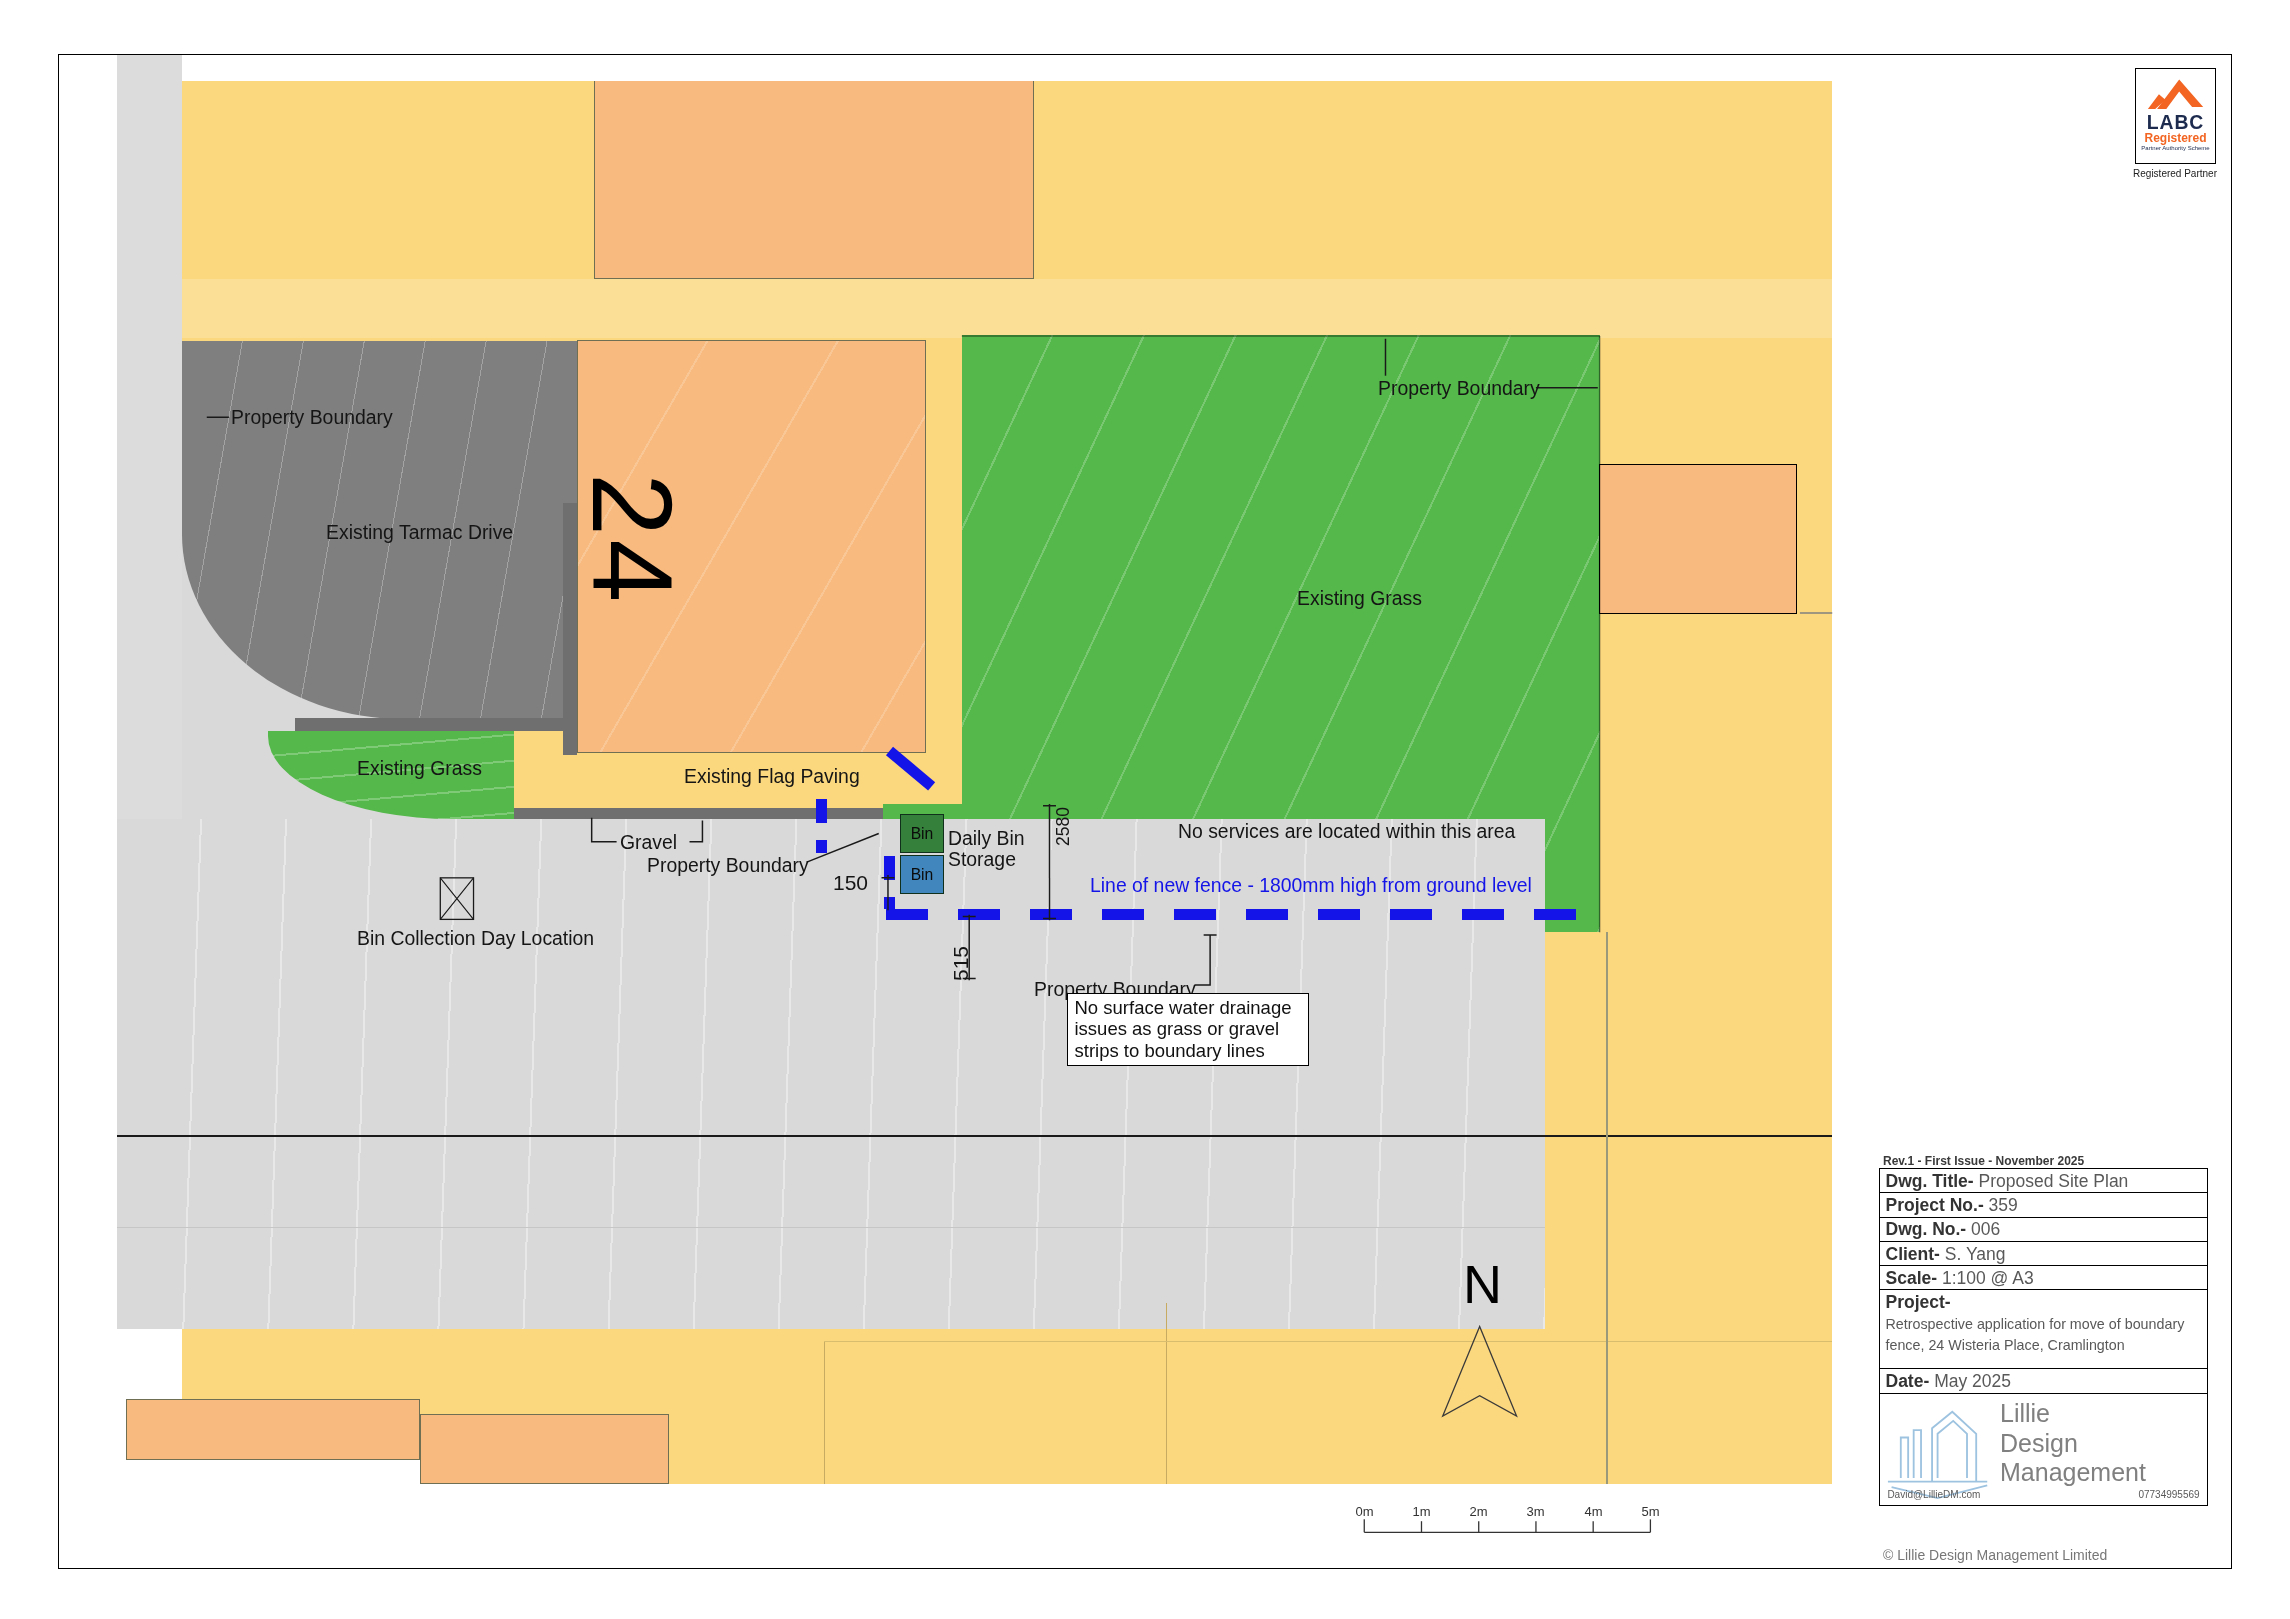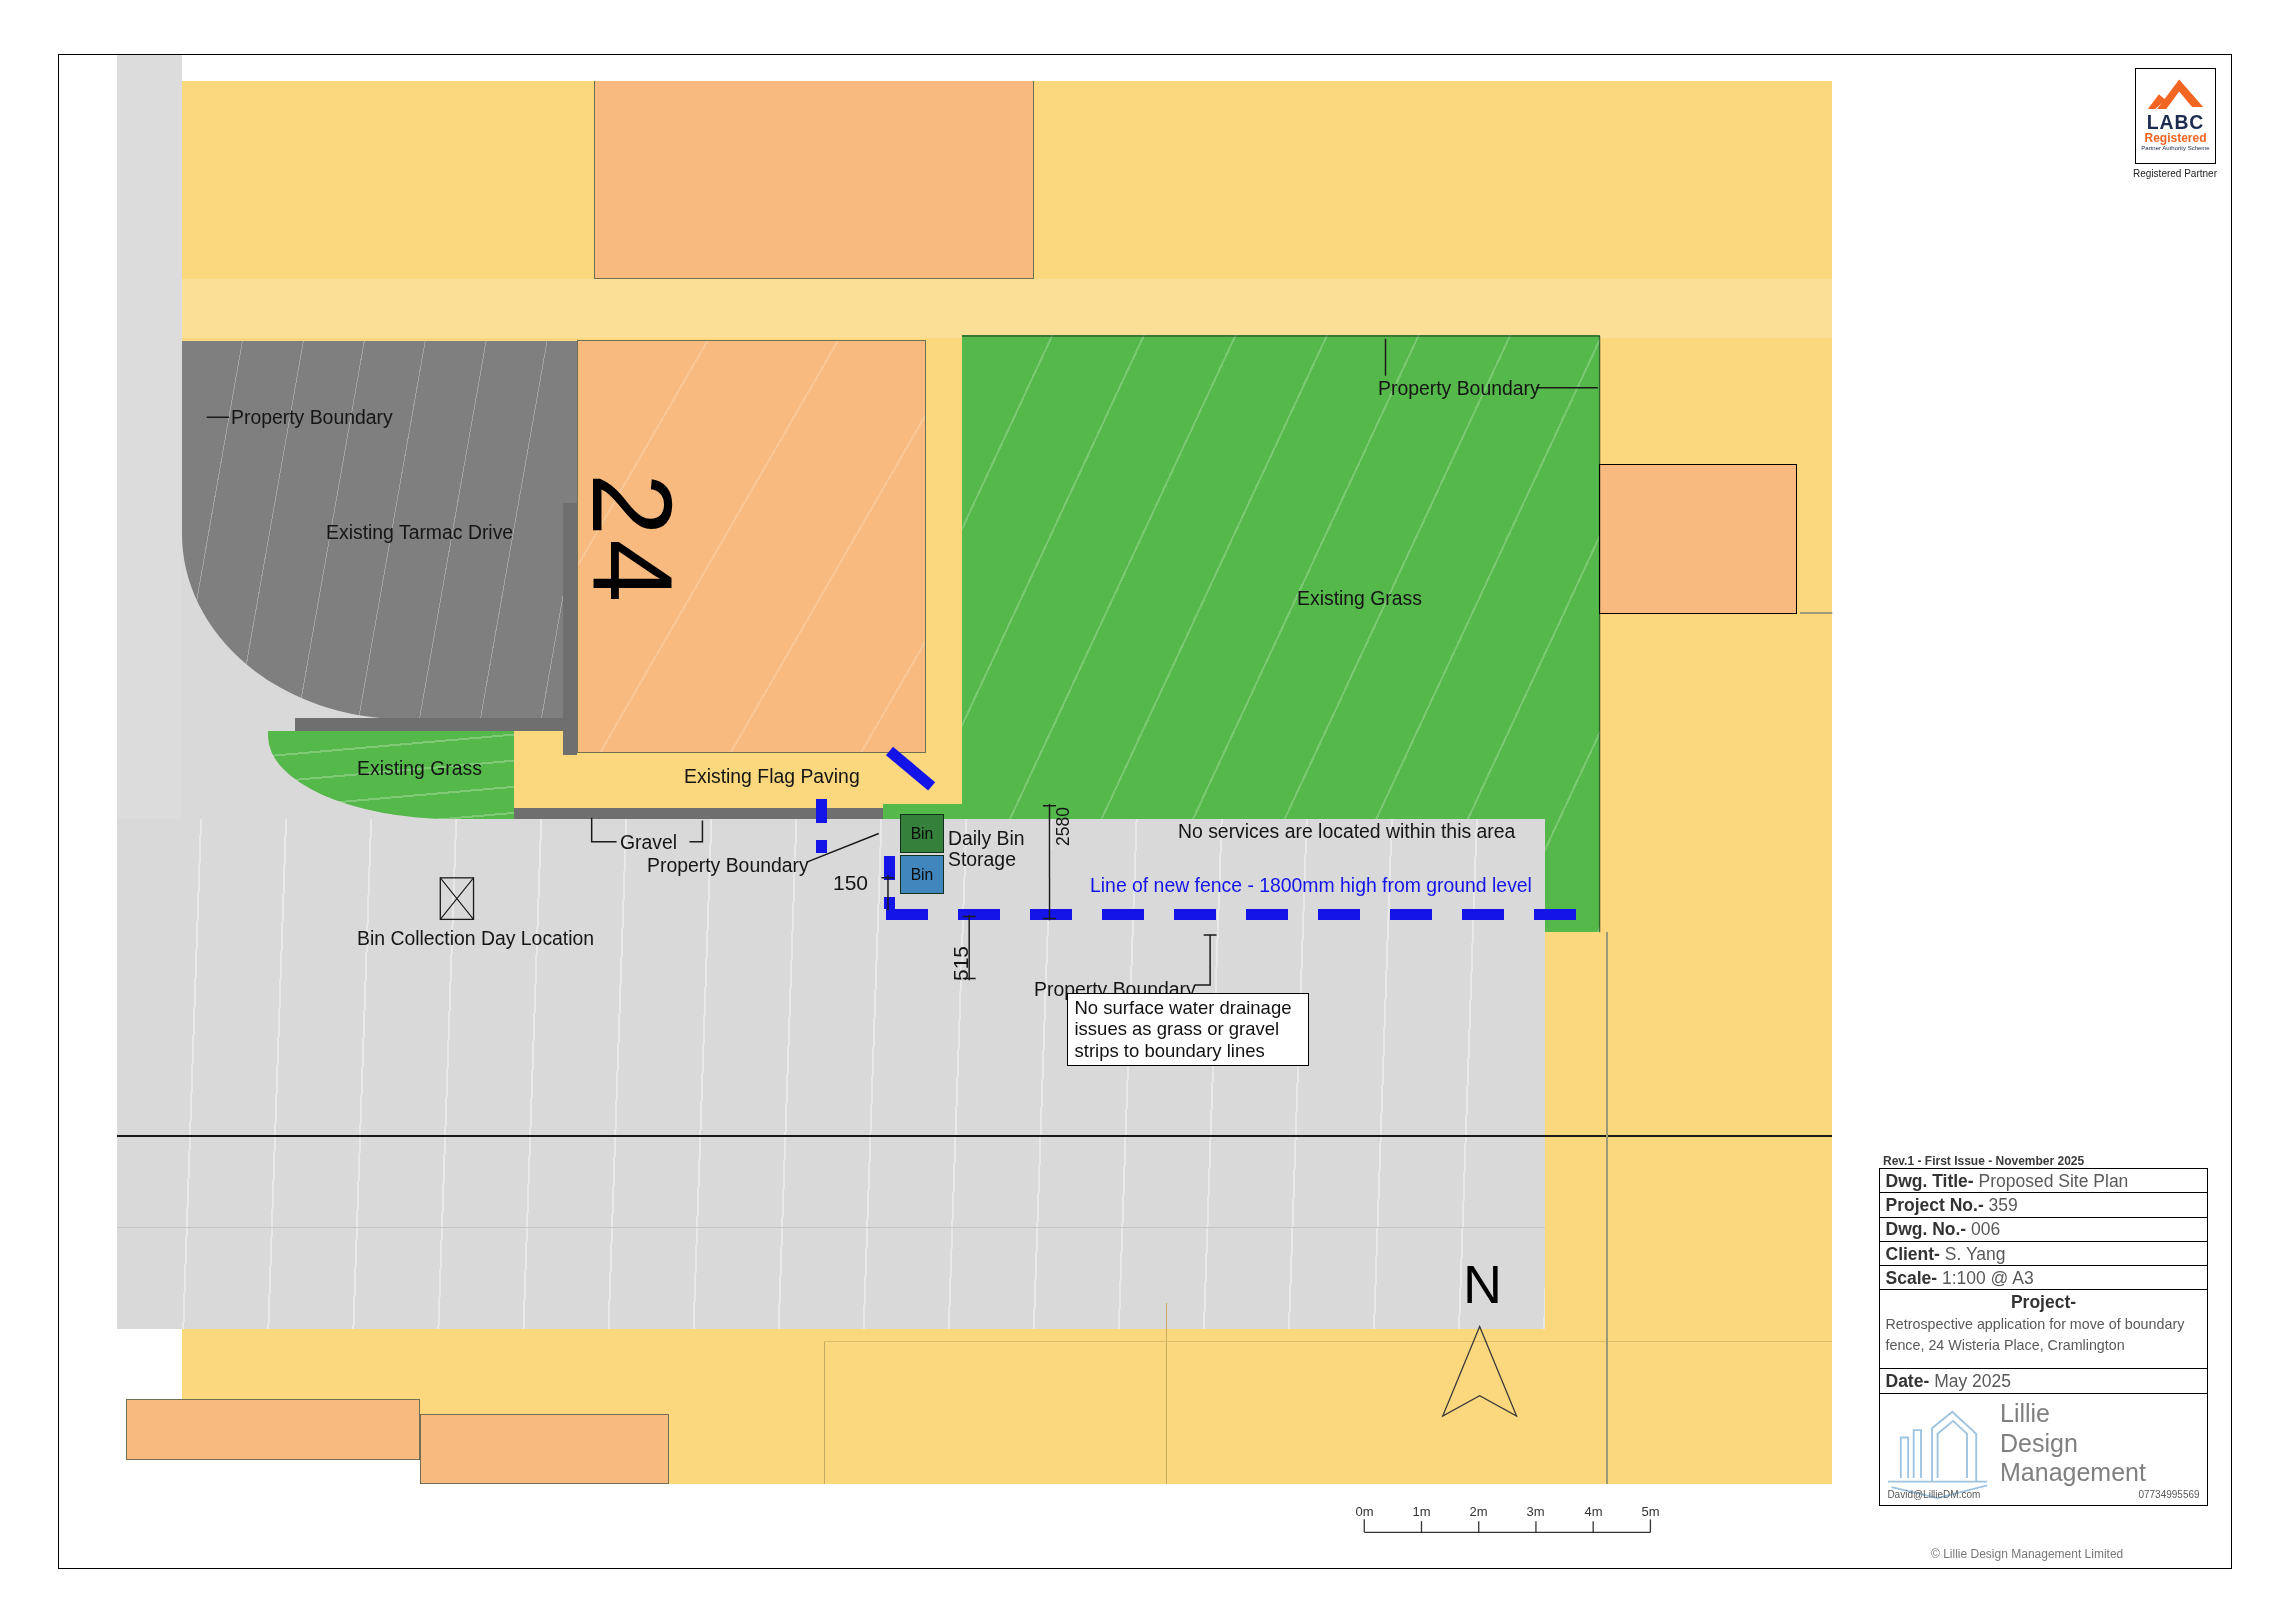--- a/index.html
+++ b/index.html
@@ -75,21 +75,21 @@
   .labc-scheme{font-size:6px;color:#1D2B4F;line-height:1.2;}
   .labc-partner{left:2127px;top:168px;width:96px;text-align:center;font-size:10px;color:#222;}
   
   .rev{left:1883px;top:1155px;font-size:12px;font-weight:bold;color:#3a3a3a;}
   .tb{left:1879px;top:1170px;width:329px;}
   .tb-row{position:relative;box-sizing:border-box;border:1.8px solid #000;background:#fff;
     margin-top:-1.8px;padding:1.8px 5.5px;font-size:17.5px;height:26px;white-space:nowrap;overflow:hidden;}
   .tb-row .k{font-weight:bold;color:#333;}
   .tb-row .v{color:#595959;}
   .tb-project{height:81px;white-space:normal;}
-  .tb-project .k{display:block;text-align:center;}
+  .tb-project .k{display:block;}
   .tb-project .p{font-size:14.3px;color:#595959;line-height:1.25;}
   .tb-logo{height:113px;padding:3.7px 5.5px;}
   .firm-name{position:absolute;left:120px;top:5.5px;font-size:25px;color:#808080;line-height:1.18;}
   .firm-contact{position:absolute;left:7.4px;right:7.4px;bottom:4.6px;font-size:10px;color:#595959;
     display:flex;justify-content:space-between;}
   .copyright{left:1883px;top:1548px;font-size:11px;color:#777;}
   svg.overlay{position:absolute;left:0;top:0;}
 </style>
 </head>
 <body>
@@ -264,15 +264,15 @@
   <div class="abs copyright lbl">© Lillie Design Management Limited</div>
 
   <div class="abs page-border"></div>
 </div>
 
 <style>
   
   .fence-note{left:1090px;top:875px;}
   .north-n{left:1463px;top:1255px;}
   .rev{left:1883px;top:1155px;}
-  .copyright{left:1883px;top:1548px;font-size:12px;color:#777;margin-left:48px;}
+  .copyright{left:1883px;top:1548px;font-size:14px;color:#777;}
 </style>
 
 
 </body></html>

